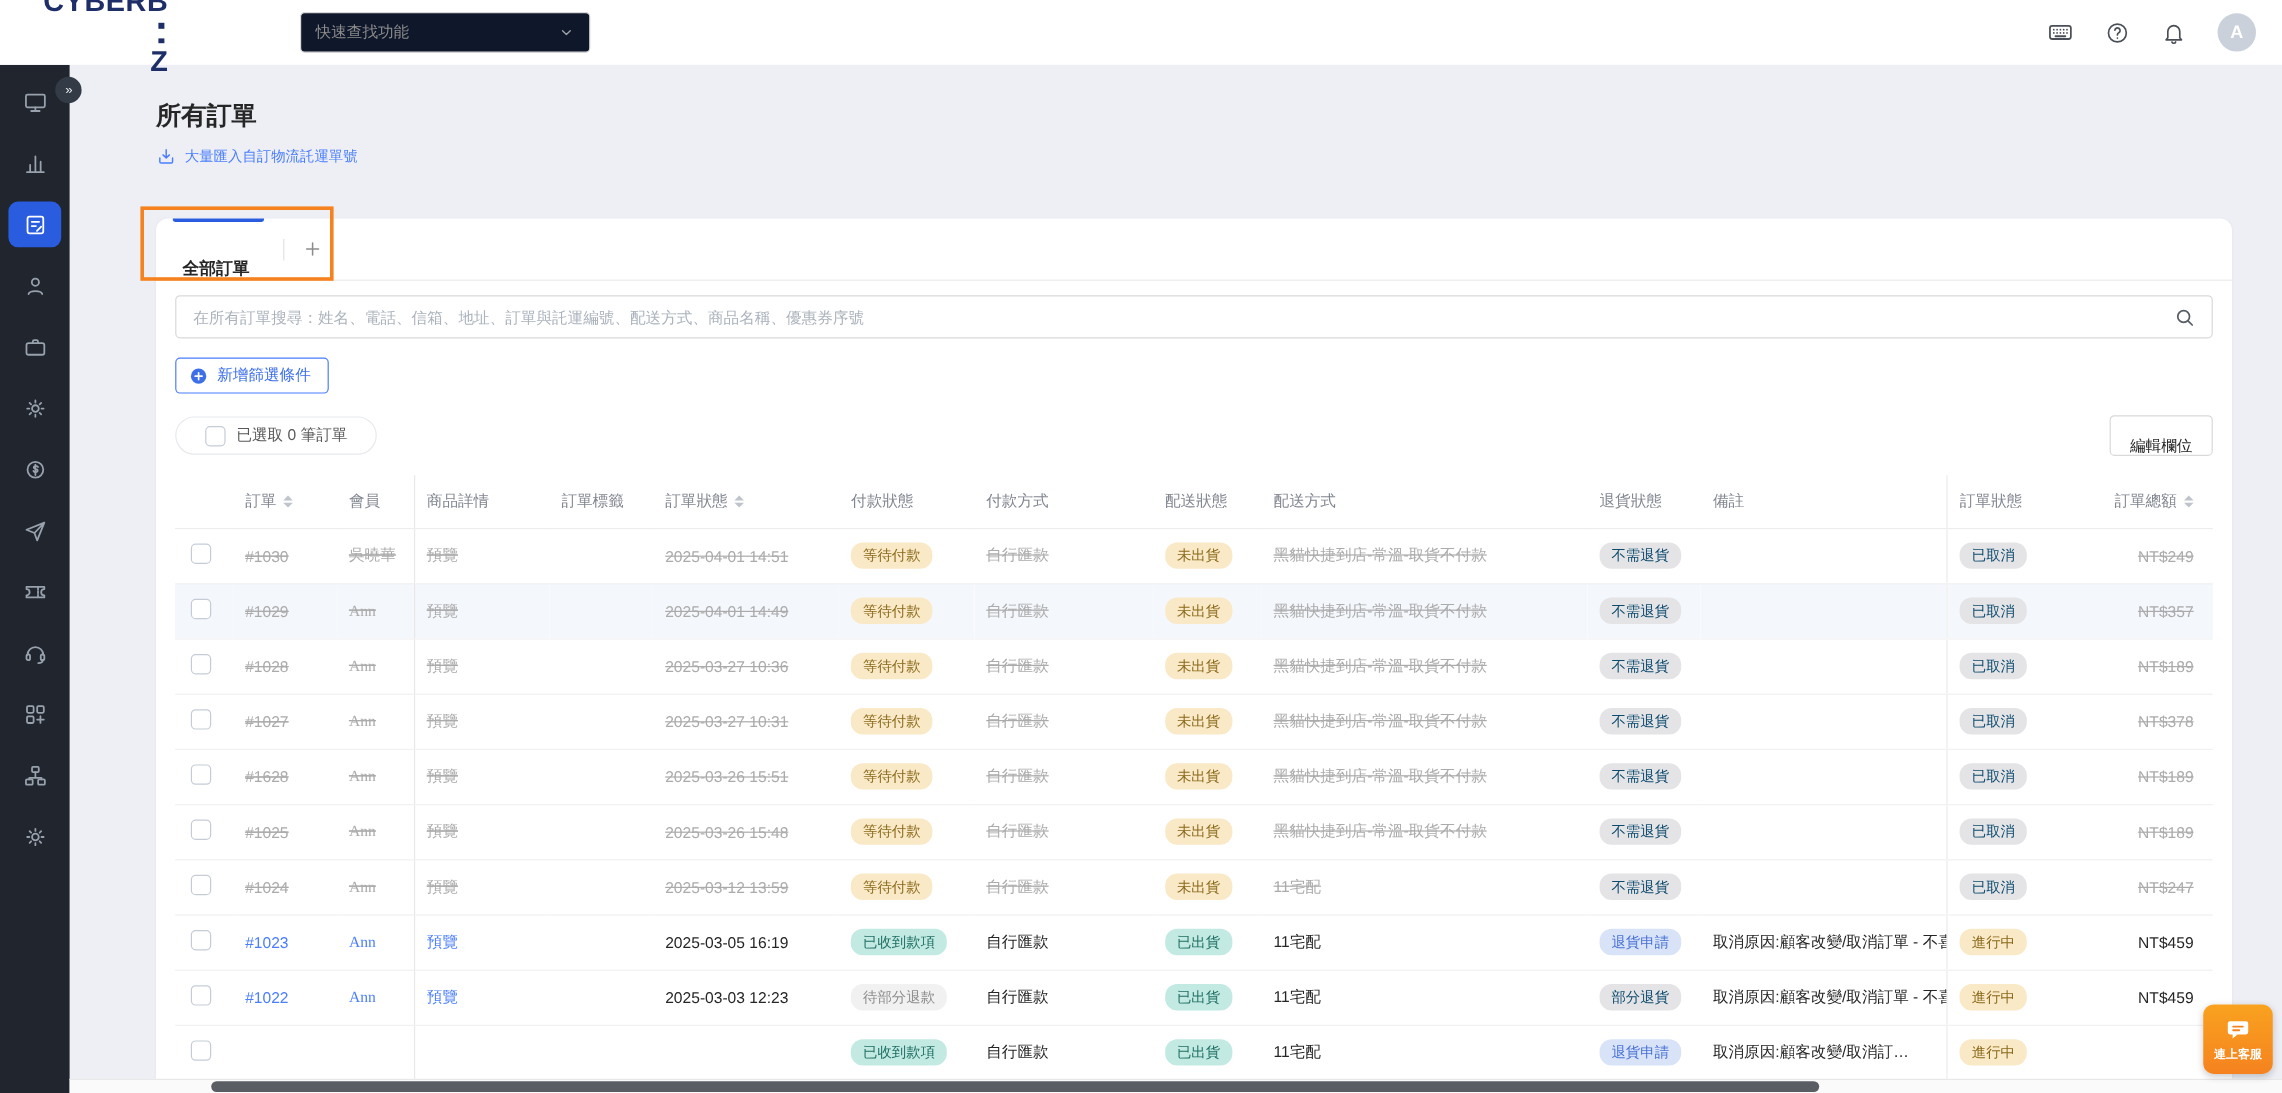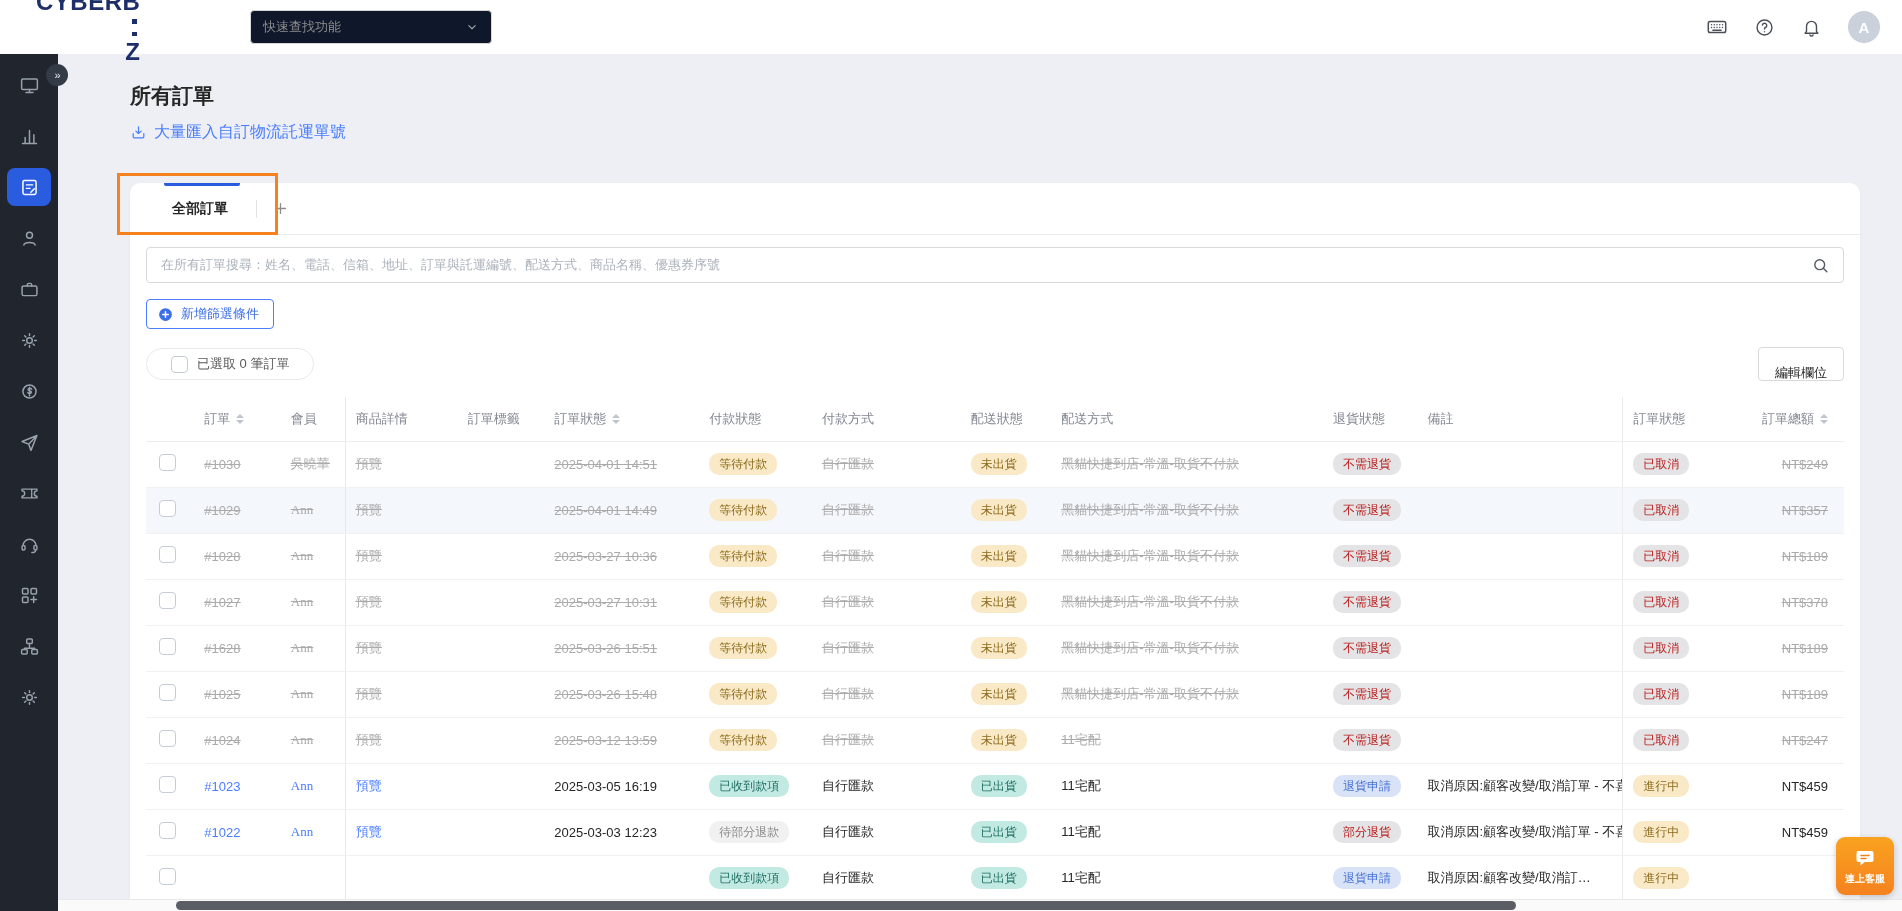--- a/index.html
+++ b/index.html
@@ -22,33 +22,33 @@
 
   
   .sidebar { position:absolute; top:54px; left:0; bottom:0; width:58px; background:#20252E; z-index:15; display:flex; flex-direction:column; align-items:center; padding-top:12px; }
   .sb-item { width:44px; height:38px; border-radius:8px; display:grid; place-items:center; color:#98A1AC; margin-bottom:13px; cursor:pointer; }
   .sb-item.active { background:#2A5CE0; color:#fff; }
   .expand-btn { position:absolute; left:46px; top:64px; width:22px; height:22px; border-radius:50%; background:#333B47; color:#E8EAED; display:grid; place-items:center; font-size:11px; z-index:25; cursor:pointer; letter-spacing:-1px; }
 
   
   .main { position:absolute; left:58px; top:54px; right:0; bottom:0; overflow:hidden; padding:28px 42px 0 72px; }
   .page-title { font-size:21px; font-weight:700; color:#262626; margin-bottom:12px; }
-  .import-link { display:inline-flex; align-items:center; gap:7px; color:#4A7DFF; font-size:16px; cursor:pointer; }
+  .import-link { display:inline-flex; align-items:center; gap:7px; color:#4A7DFF; font-size:12px; cursor:pointer; }
 
   .card { position:relative; margin-top:38px; background:#fff; border-radius:10px; height:800px; box-shadow:0 1px 3px rgba(20,30,60,.05); }
 
   .annotation-box { position:absolute; left:-13px; top:-10px; width:161px; height:62px; border:3px solid #F5821F; z-index:30; pointer-events:none; }
 
   .tabs-row { height:52px; border-bottom:1px solid #EBEBEB; display:flex; align-items:center; }
-  .tab { position:relative; height:100%; display:flex; align-items:center; padding:0 28px 0 22px; font-size:14px; font-weight:700; color:#262626; cursor:pointer;margin-left:20px; }
+  .tab { position:relative; height:100%; display:flex; align-items:flex-end; padding:0 28px 0 22px; font-size:14px; font-weight:700; color:#262626; cursor:pointer; }
   .tab.active::before { content:""; position:absolute; top:0; left:14px; right:16px; height:3px; background:#2A5CE0; border-radius:0 0 2px 2px; }
   .tab-divider { width:1px; height:18px; background:#E3E3E3; }
   .tab-add { width:46px; height:100%; display:grid; place-items:center; color:#8C8C8C; cursor:pointer; }
 
-  .search-wrap { margin:12px 16px 0; height:36px; border:1px solid #D9D9D9; border-radius:4px; display:flex; align-items:flex-start; background:#fff;font-family:Liberation Serif, serif; }
+  .search-wrap { margin:12px 16px 0; height:36px; border:1px solid #D9D9D9; border-radius:4px; display:flex; align-items:flex-start; background:#fff; }
   .search-wrap input { flex:1; border:none; outline:none; height:100%; padding:0 14px; font-size:13px; color:#262626; font-family:inherit; background:transparent; }
   .search-wrap input::placeholder { color:#ABB2BC; }
   .search-btn { width:46px; height:100%; display:grid; place-items:center; color:#555B63; cursor:pointer; }
 
   .filter-row { margin:16px 16px 0; }
   .filter-btn { display:inline-flex; align-items:center; gap:7px; height:30px; padding:0 14px 0 10px; border:1px solid #4A7DFF; border-radius:4px; background:#fff; color:#3D6FE8; font-size:13px; font-family:inherit; cursor:pointer; }
 
   .select-row { margin:18px 16px 0; display:flex; justify-content:space-between; align-items:center; }
   .select-chip { display:inline-flex; align-items:center; gap:9px; padding:6px 24px; border:1px solid #E7E9EE; border-radius:16px; font-size:13px; color:#595959; background:#fff; }
   .cb { display:inline-block; width:17px; height:17px; border:1.5px solid #C6CCD6; border-radius:4px; background:#fff; cursor:pointer; flex:none; }
@@ -67,21 +67,21 @@
   a.cell-link, .cell-link { color:#4A7DFF; text-decoration:none; cursor:pointer; }
   tr.cancelled td, tr.cancelled .cell-link { color:#ABABAB; text-decoration:line-through; cursor:default; }
   .sort { display:inline-flex; flex-direction:column; gap:2px; margin-left:6px; vertical-align:middle; cursor:pointer; }
   .sort i { display:block; width:0; height:0; border-left:4px solid transparent; border-right:4px solid transparent; }
   .sort .up { border-bottom:4px solid #BFC4CC; }
   .sort .dn { border-top:4px solid #BFC4CC; }
 
   .badge { display:inline-block; padding:3px 10px; border-radius:10px; font-size:12px; line-height:16px; white-space:nowrap; }
   .b-yellow { background:#FAE9C7; color:#8A6A1C; }
   .b-teal   { background:#C2EAE3; color:#1F6E62; }
-  .b-gray   { background:#E4E4E6; color:#b91c1c; }
+  .b-gray   { background:#E4E4E6; color:#0c4a6e; }
   .b-blue   { background:#D8E3F8; color:#4A72D4; }
   .b-light  { background:#F1F1F1; color:#8C8C8C; }
 
   
   .chat-btn { position:absolute; right:8px; bottom:16px; width:58px; height:58px; border-radius:9px; background:linear-gradient(180deg,#F9A21F,#F5821F); z-index:40; display:flex; flex-direction:column; align-items:center; justify-content:center; gap:2px; cursor:pointer; box-shadow:0 2px 6px rgba(0,0,0,.2); }
   .chat-btn .chat-label { color:#fff; font-size:10px; font-weight:700; }
   .hscroll { position:absolute; left:58px; right:0; bottom:0; height:12px; background:#FAFAFA; border-top:1px solid #E8E8E8; z-index:35; }
   .hscroll .thumb { position:absolute; left:118px; top:1px; height:9px; width:1340px; background:#5A5E64; border-radius:5px; cursor:grab; }
 </style>
 </head>

